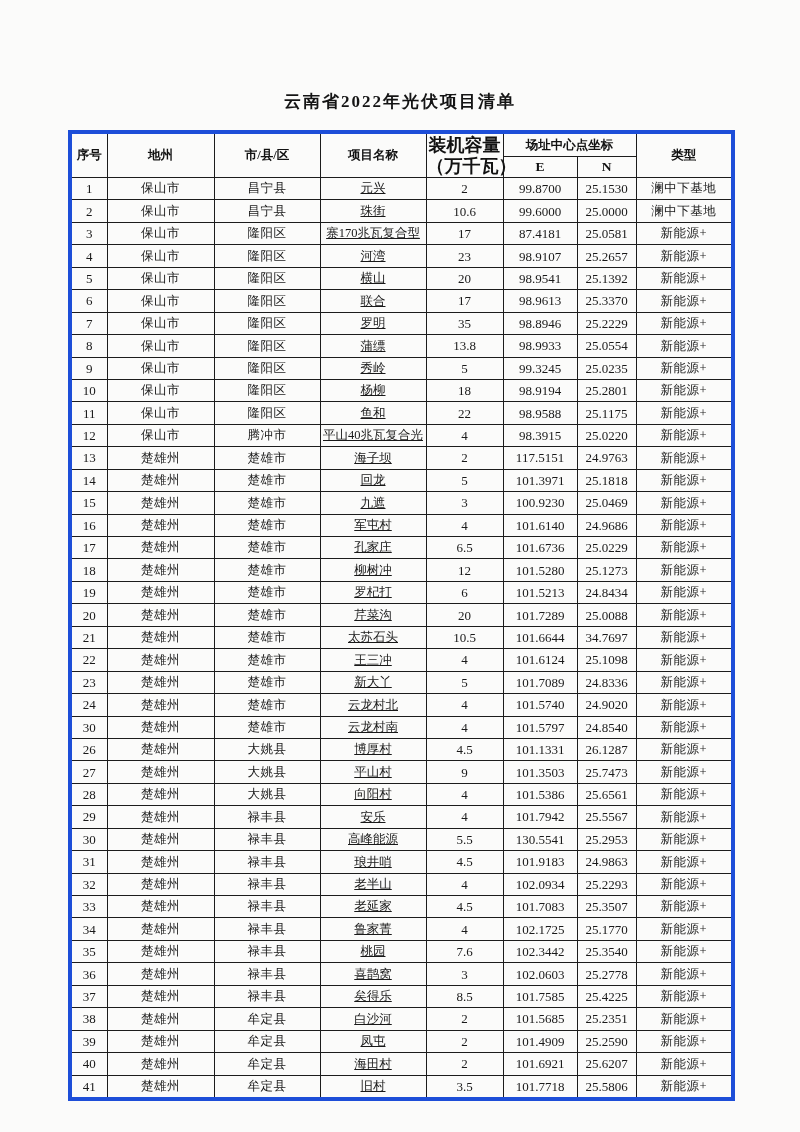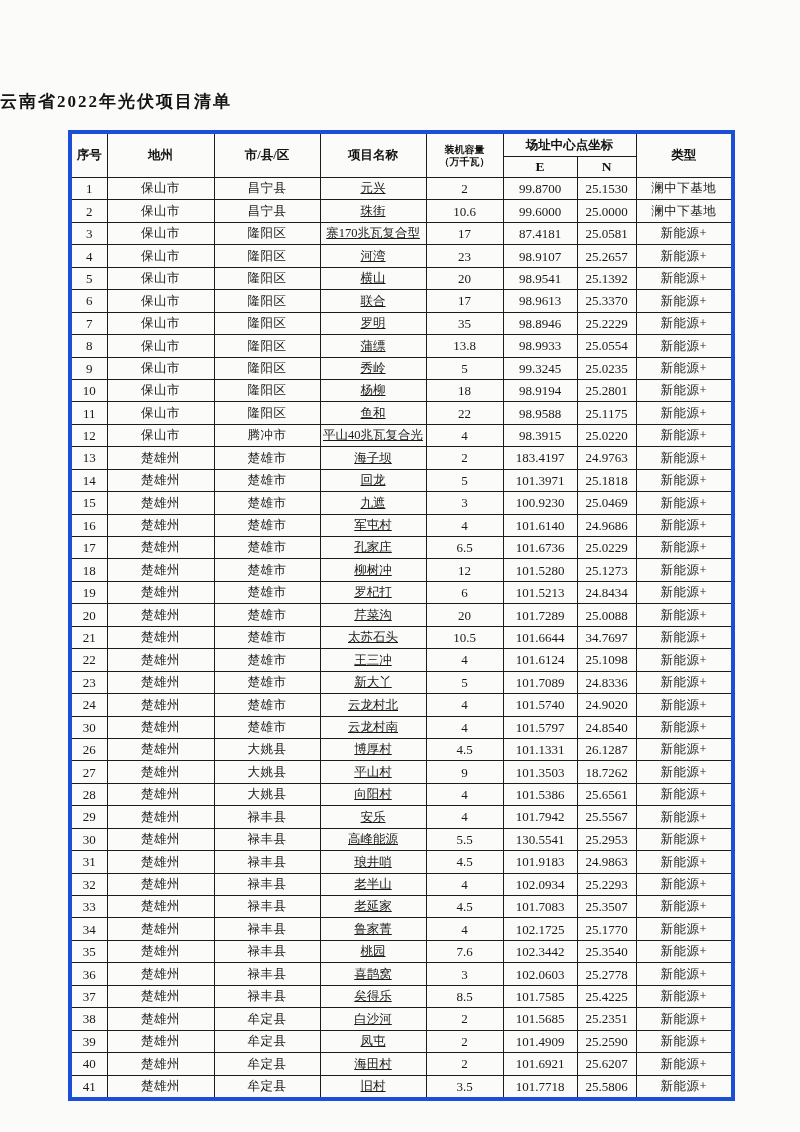--- a/index.html
+++ b/index.html
@@ -10,20 +10,21 @@
     width: 800px;
     height: 1132px;
     background: #fbfbfa;
     font-family: "Liberation Serif", "DejaVu Serif", serif;
     color: #191919;
     overflow: hidden;
     position: relative;
   }
   .doc-title {
     margin: 90px auto 0 auto;
+    text-align: center;
     font-size: 17px;
     font-weight: 700;
     letter-spacing: 2px;
     color: #141414;
   }
   table.project-table {
     border-collapse: collapse;
     table-layout: fixed;
     margin-left: 68px;
     margin-top: 17px;
@@ -40,21 +41,21 @@
     white-space: nowrap;
   }
   .project-table thead th {
     font-weight: 700;
     font-size: 12.5px;
     color: #121212;
   }
   .project-table thead tr.h1 th { height: 22px; }
   .project-table thead tr.h2 th { height: 20px; }
   .project-table thead th.capacity {
-    font-size: 10px;
+    font-size: 18px;
     line-height: 1.15;
   }
   .project-table thead th.en {
     font-size: 13.5px;
     font-family: "Liberation Serif", "DejaVu Serif", serif;
   }
   .project-table tbody td {
     height: 21.45px;
     font-size: 12.5px;
     line-height: 1;
@@ -232,21 +233,21 @@
         <td class="c-coord-e">98.3915</td>
         <td class="c-coord-n">25.0220</td>
         <td class="c-type">新能源+</td>
       </tr>
       <tr>
         <td class="c-no">13</td>
         <td class="c-prefecture">楚雄州</td>
         <td class="c-county">楚雄市</td>
         <td class="c-project">海子坝</td>
         <td class="c-capacity">2</td>
-        <td class="c-coord-e">183.4197</td>
+        <td class="c-coord-e">117.5151</td>
         <td class="c-coord-n">24.9763</td>
         <td class="c-type">新能源+</td>
       </tr>
       <tr>
         <td class="c-no">14</td>
         <td class="c-prefecture">楚雄州</td>
         <td class="c-county">楚雄市</td>
         <td class="c-project">回龙</td>
         <td class="c-capacity">5</td>
         <td class="c-coord-e">101.3971</td>
@@ -373,21 +374,21 @@
         <td class="c-coord-n">26.1287</td>
         <td class="c-type">新能源+</td>
       </tr>
       <tr>
         <td class="c-no">27</td>
         <td class="c-prefecture">楚雄州</td>
         <td class="c-county">大姚县</td>
         <td class="c-project">平山村</td>
         <td class="c-capacity">9</td>
         <td class="c-coord-e">101.3503</td>
-        <td class="c-coord-n">18.7262</td>
+        <td class="c-coord-n">25.7473</td>
         <td class="c-type">新能源+</td>
       </tr>
       <tr>
         <td class="c-no">28</td>
         <td class="c-prefecture">楚雄州</td>
         <td class="c-county">大姚县</td>
         <td class="c-project">向阳村</td>
         <td class="c-capacity">4</td>
         <td class="c-coord-e">101.5386</td>
         <td class="c-coord-n">25.6561</td>

